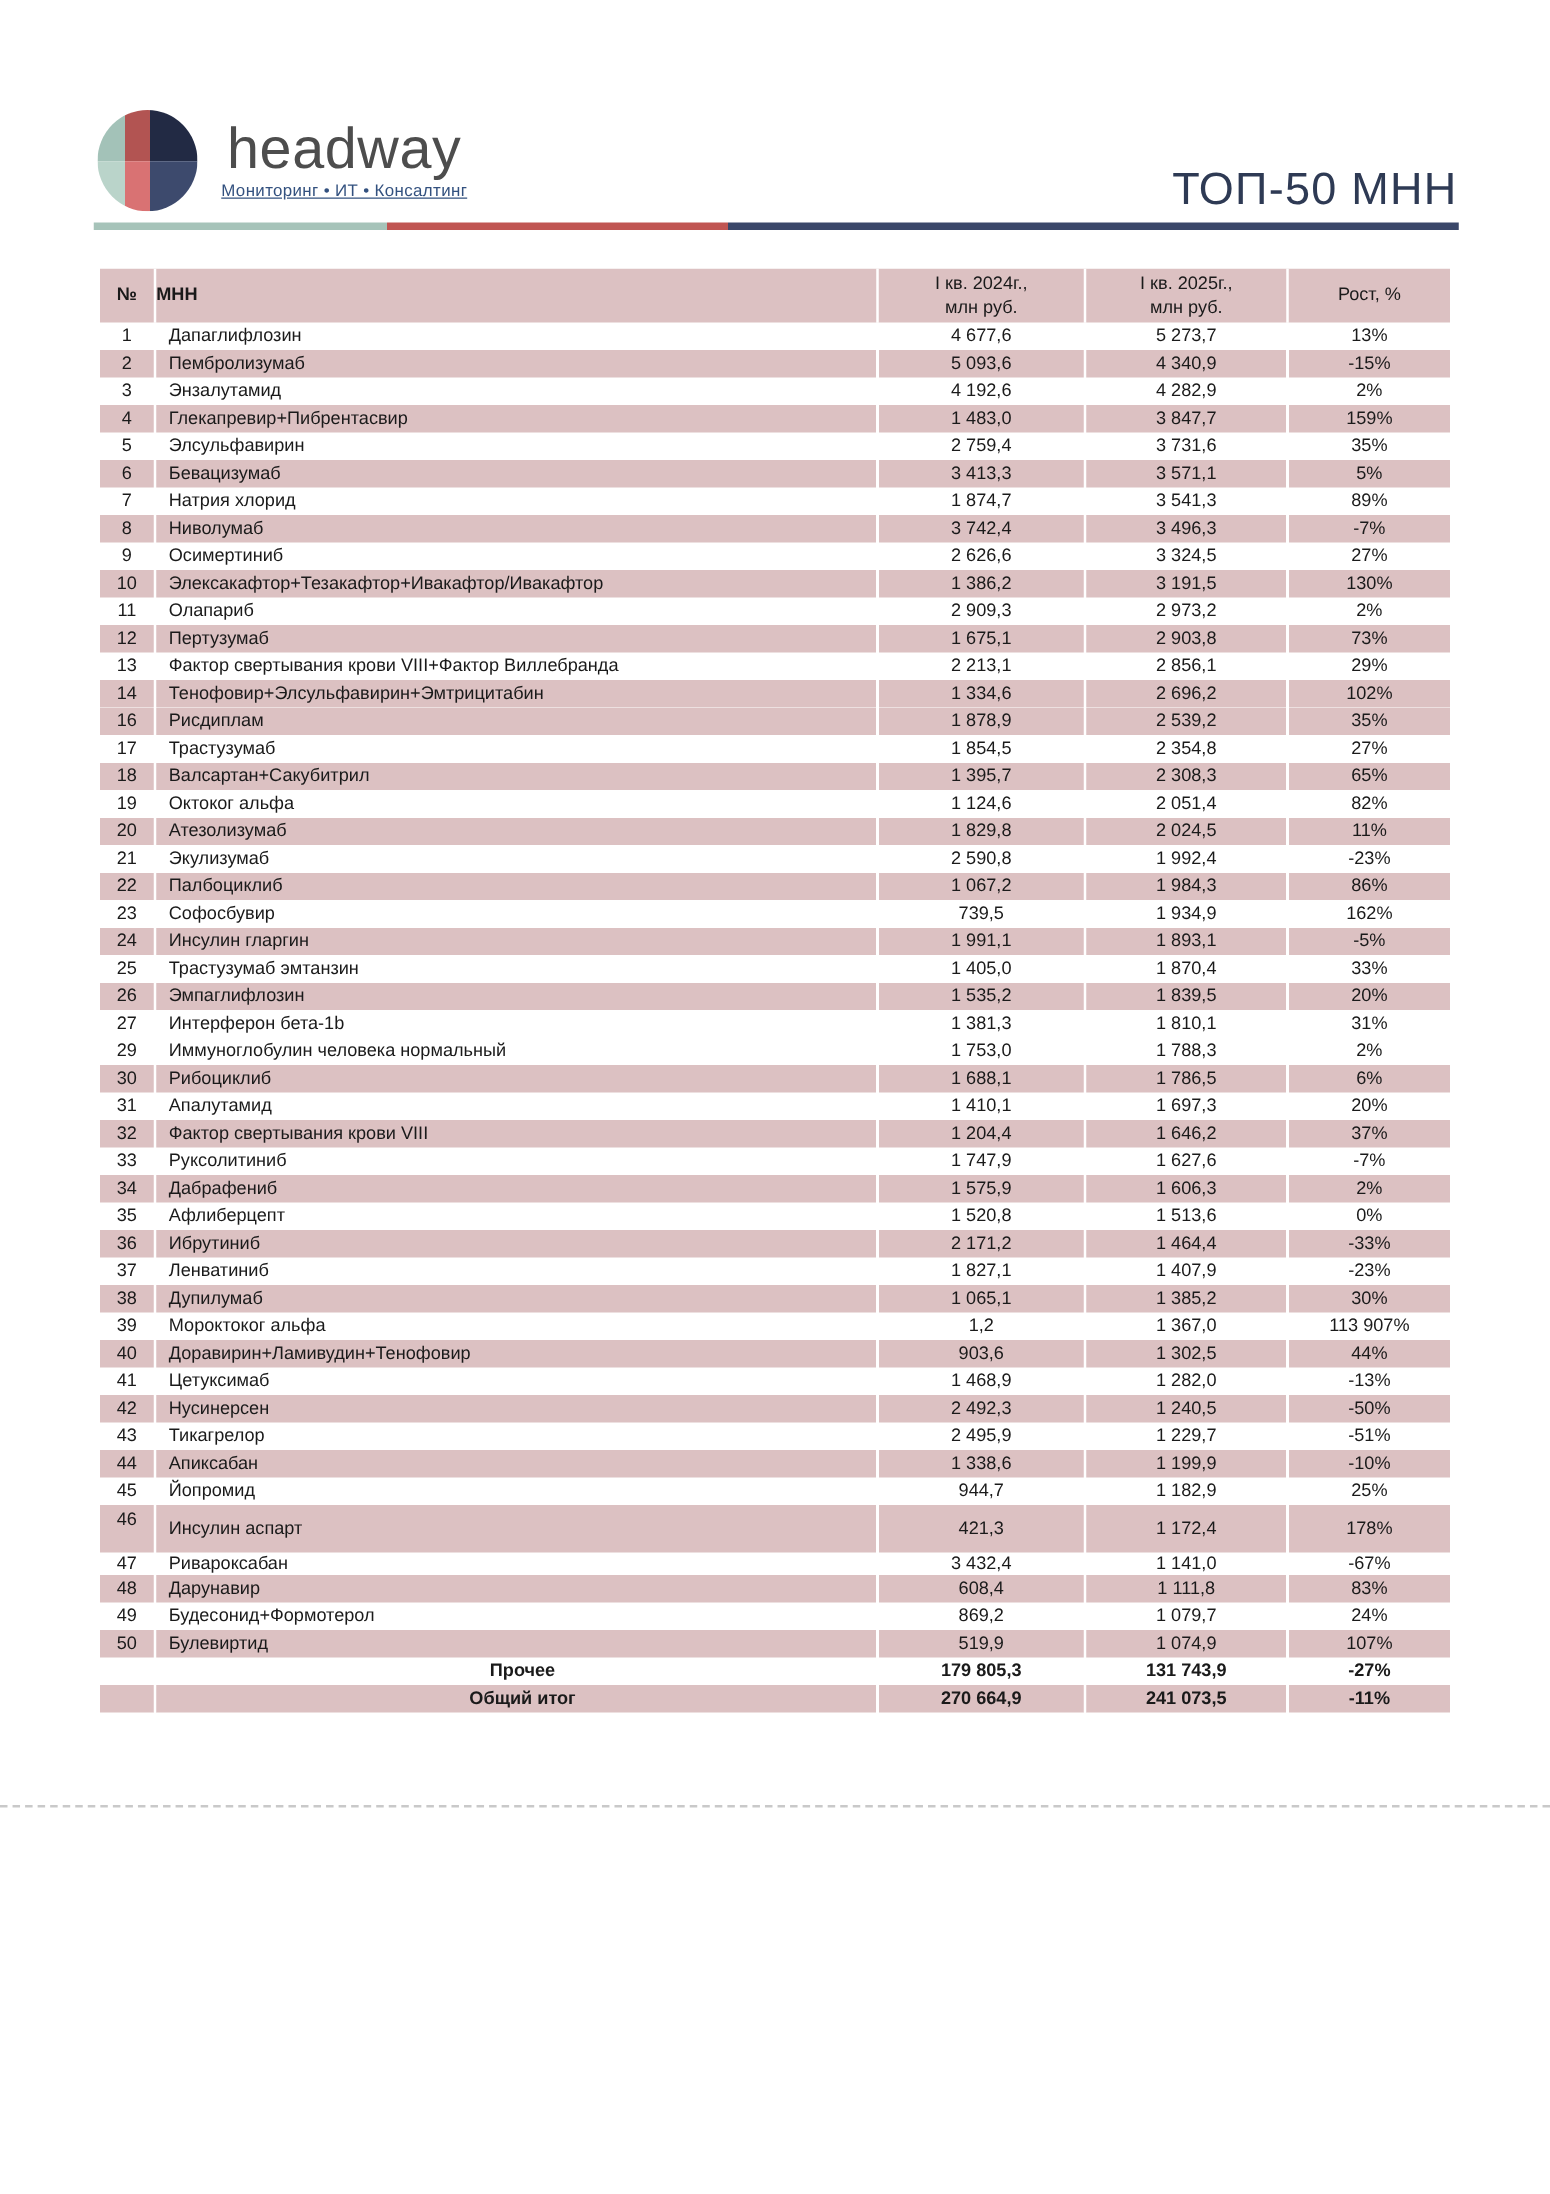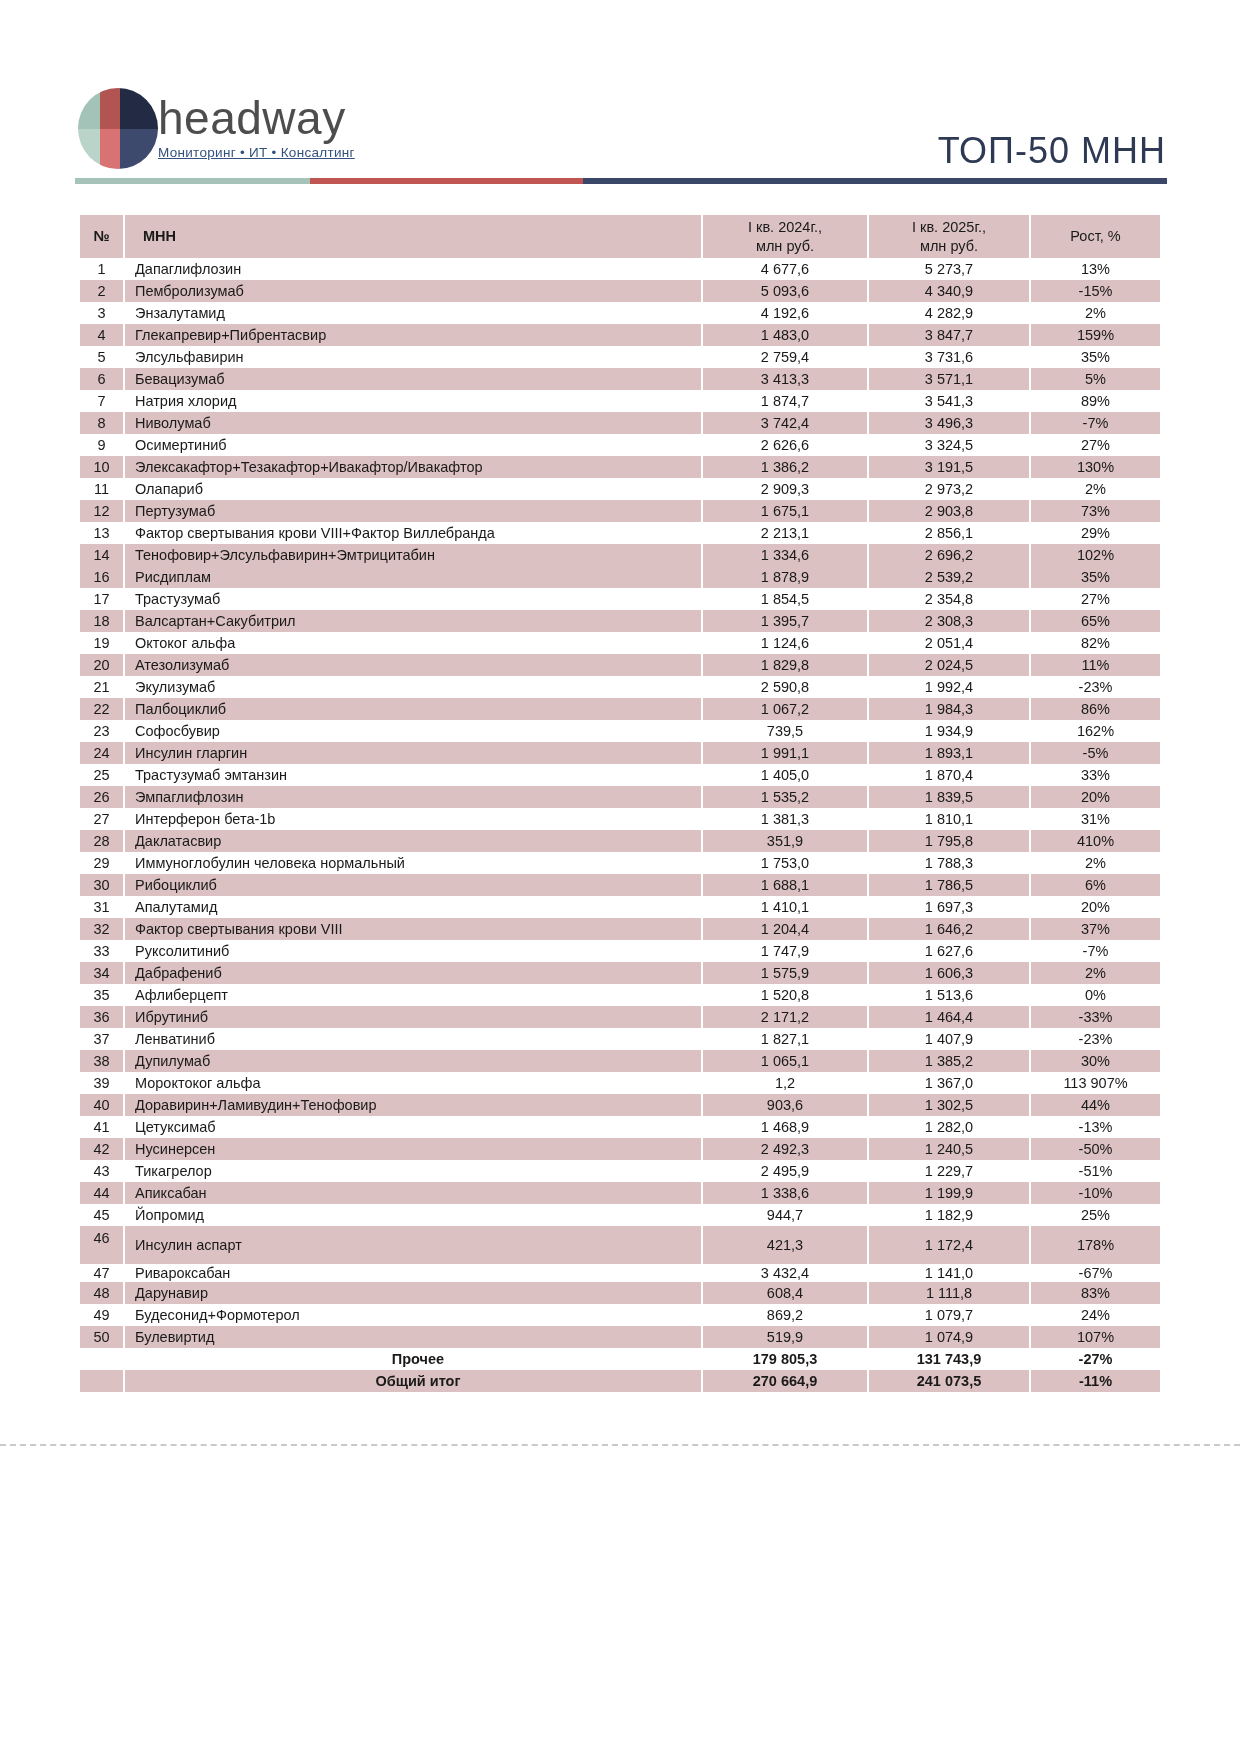--- a/index.html
+++ b/index.html
@@ -12,21 +12,21 @@
 
   
   .logo{position:absolute;left:78px;top:88px;display:flex;align-items:flex-start;}
   .logo-mark{
     width:80px;height:81px;border-radius:50%;overflow:hidden;flex:0 0 auto;
     display:grid;grid-template-columns:27% 25% 48%;grid-template-rows:50% 50%;
   }
   .seg{width:100%;height:100%;}
   .seg.tl{background:#a3c2b8;} .seg.tm{background:#b25452;} .seg.tr{background:#222a44;}
   .seg.bl{background:#bad4ca;} .seg.bm{background:#d97273;} .seg.br{background:#3d4a6d;}
-  .logo-text{margin-left:0;padding-top:6px;}
+  .logo-text{margin-left:19px;padding-top:6px;text-align:center;}
   .brand{font-size:46px;line-height:1.05;font-weight:500;color:#4d4d4d;letter-spacing:0.5px;}
   .tagline{font-size:13.5px;font-weight:500;color:#33517f;margin-top:3px;letter-spacing:0.3px;text-decoration:underline;}
 
   .page-title{
     position:absolute;right:74px;top:130px;font-size:36px;font-weight:400;
     color:#2e3a54;letter-spacing:1px;white-space:nowrap;
   }
   .divider{
     position:absolute;left:75px;top:178px;width:1092px;height:6px;
     background:linear-gradient(90deg,
@@ -41,21 +41,21 @@
     border-collapse:collapse;table-layout:fixed;font-size:14.5px;
   }
   col.c-num{width:44px;} col.c-name{width:578px;}
   col.c-v1{width:166px;} col.c-v2{width:162px;} col.c-pct{width:130px;}
 
   thead th{
     background:#dcc1c2;height:43px;font-weight:700;vertical-align:middle;
     padding:0;line-height:1.3;
   }
   thead th.num{text-align:center;}
-  thead th.name{text-align:left;padding-left:18px;}
+  thead th.name{text-align:left;padding-left:0;}
   thead th.val{text-align:center;font-weight:400;}
   th + th, td + td{border-left:2px solid #ffffff;}
 
   tbody td{height:22px;padding:0;vertical-align:middle;white-space:nowrap;overflow:hidden;}
   tbody tr.even td{background:#dcc1c2;}
   tbody tr.odd  td{background:#ffffff;}
   td.num{text-align:center;}
   td.name{text-align:left;padding-left:10px;}
   td.val{text-align:center;}
   tr.tall46 td{height:34px;}
@@ -291,27 +291,20 @@
           <td class="val">1 839,5</td>
           <td class="val">20%</td>
         </tr>
         <tr class="odd">
           <td class="num">27</td>
           <td class="name">Интерферон бета-1b</td>
           <td class="val">1 381,3</td>
           <td class="val">1 810,1</td>
           <td class="val">31%</td>
         </tr>
-        <tr class="even">
-          <td class="num">28</td>
-          <td class="name">Даклатасвир</td>
-          <td class="val">351,9</td>
-          <td class="val">1 795,8</td>
-          <td class="val">410%</td>
-        </tr>
         <tr class="odd">
           <td class="num">29</td>
           <td class="name">Иммуноглобулин человека нормальный</td>
           <td class="val">1 753,0</td>
           <td class="val">1 788,3</td>
           <td class="val">2%</td>
         </tr>
         <tr class="even">
           <td class="num">30</td>
           <td class="name">Рибоциклиб</td>

